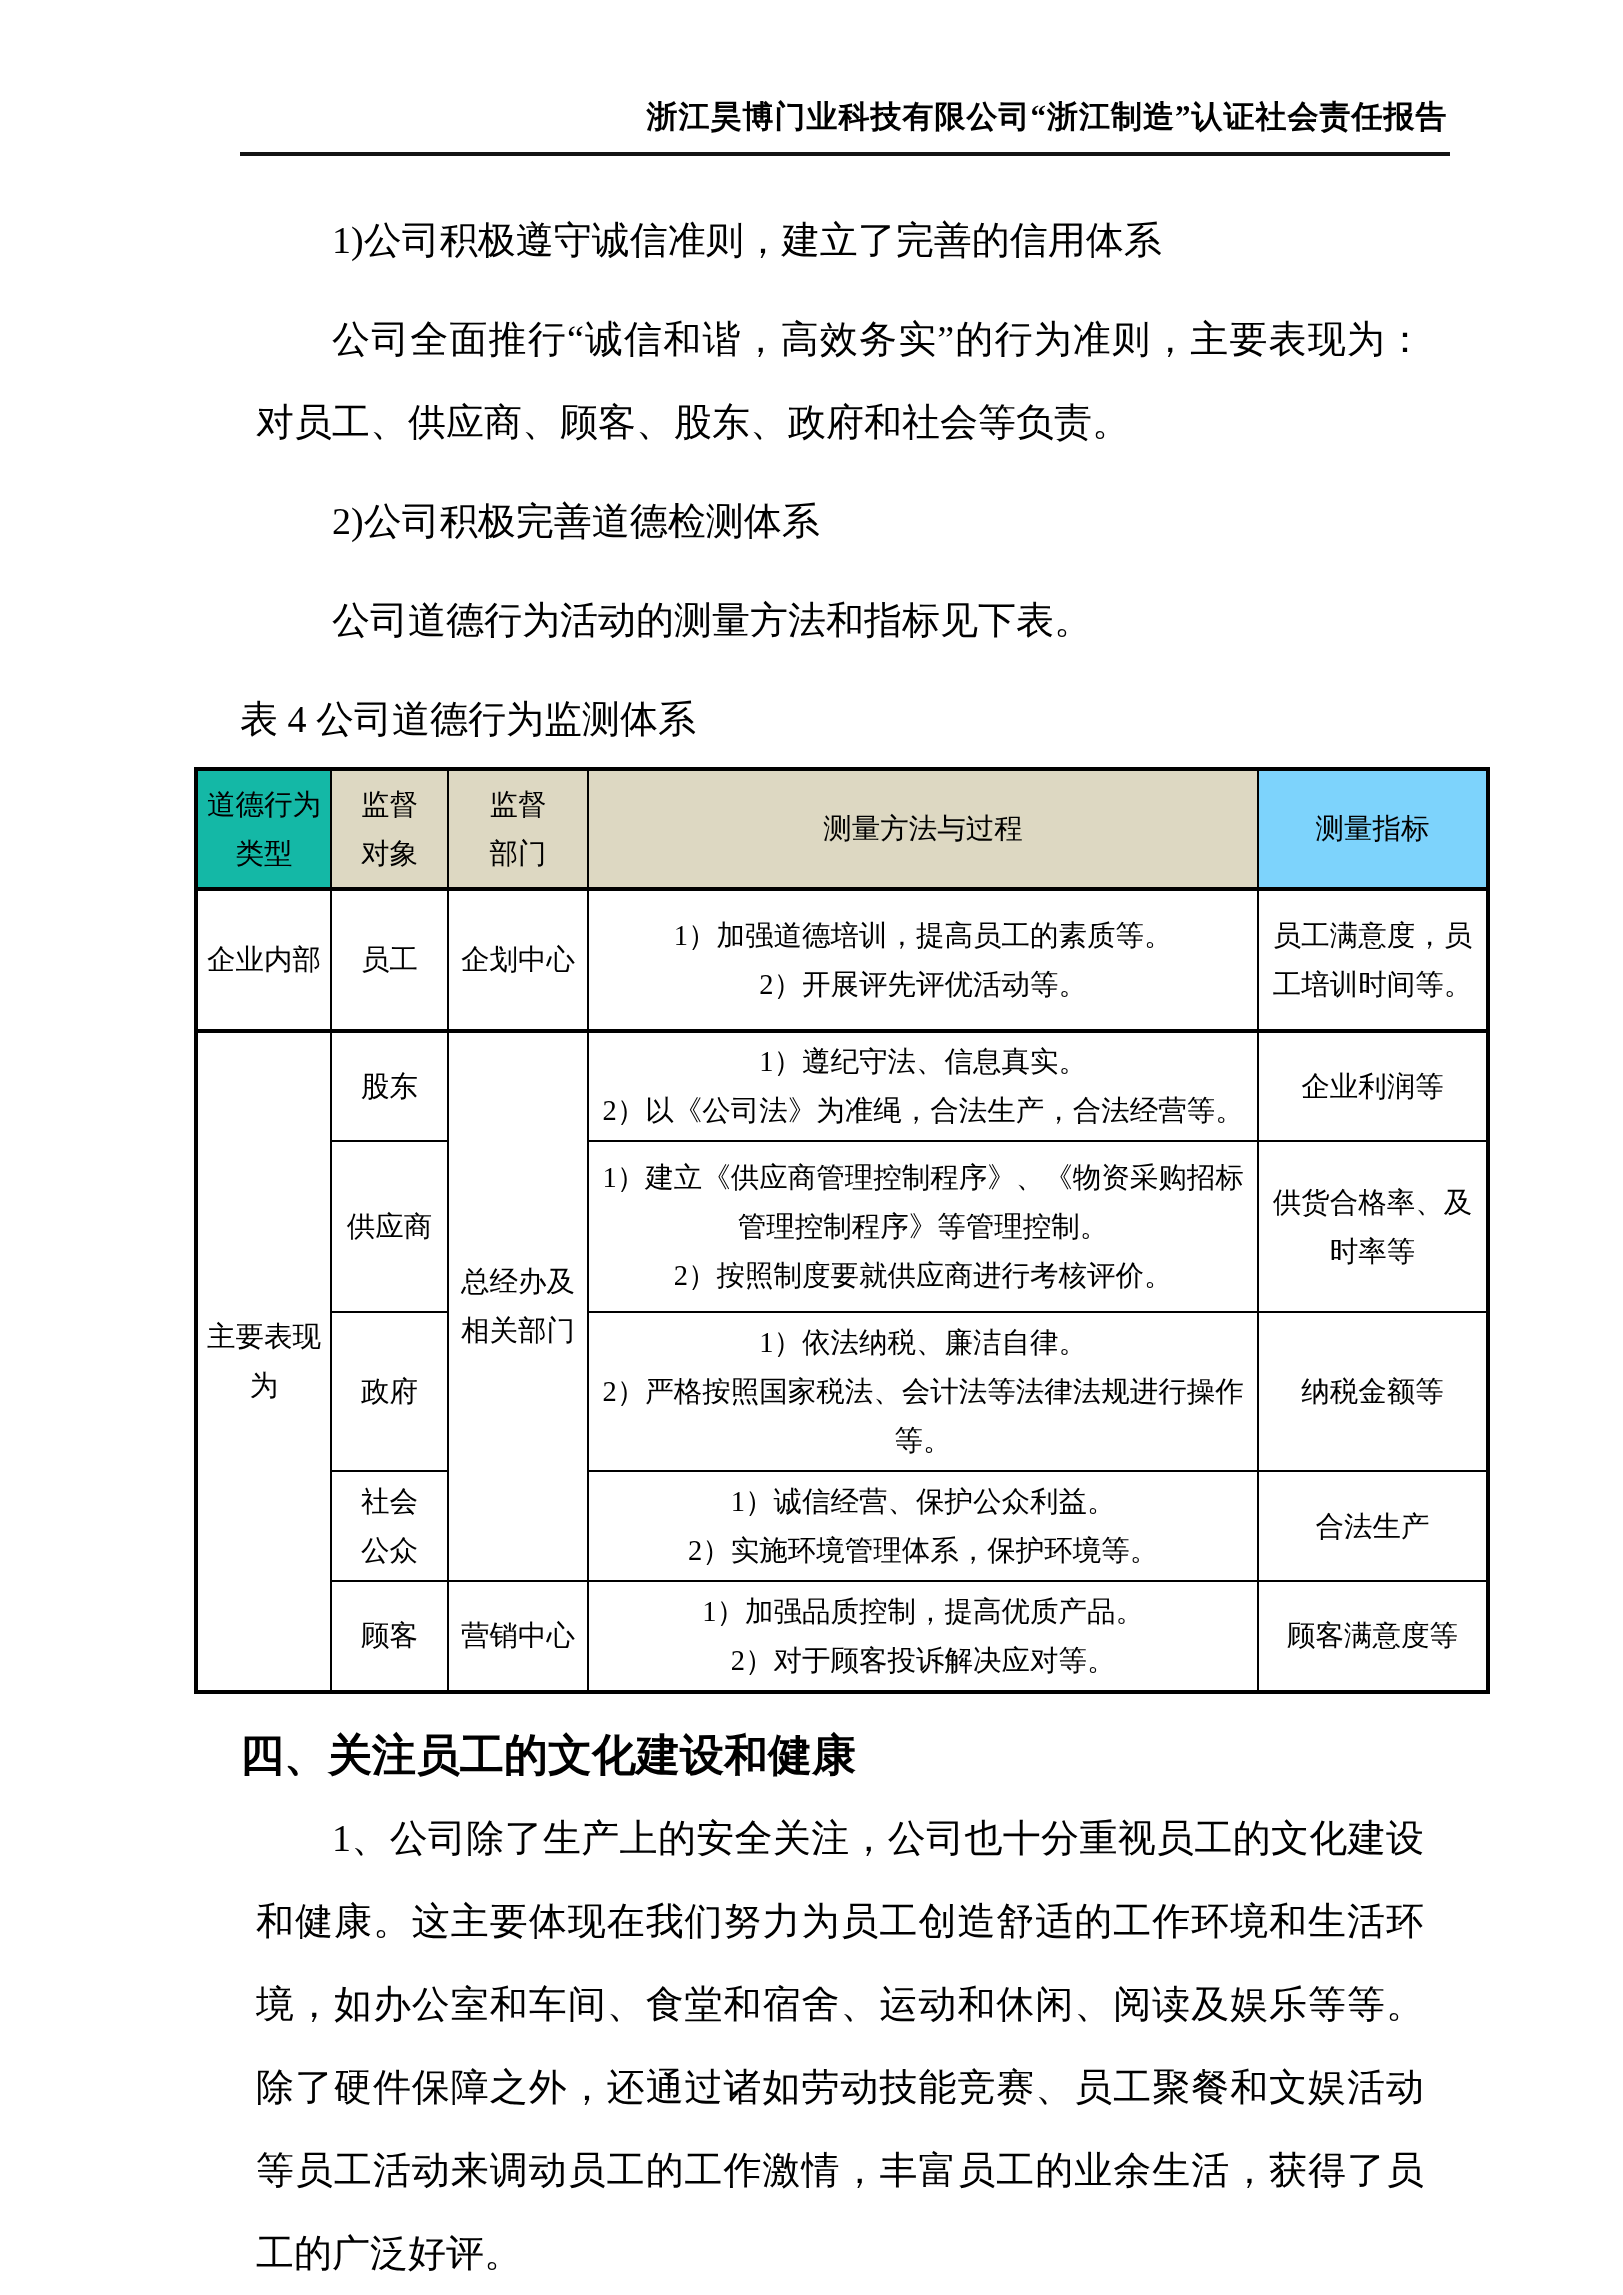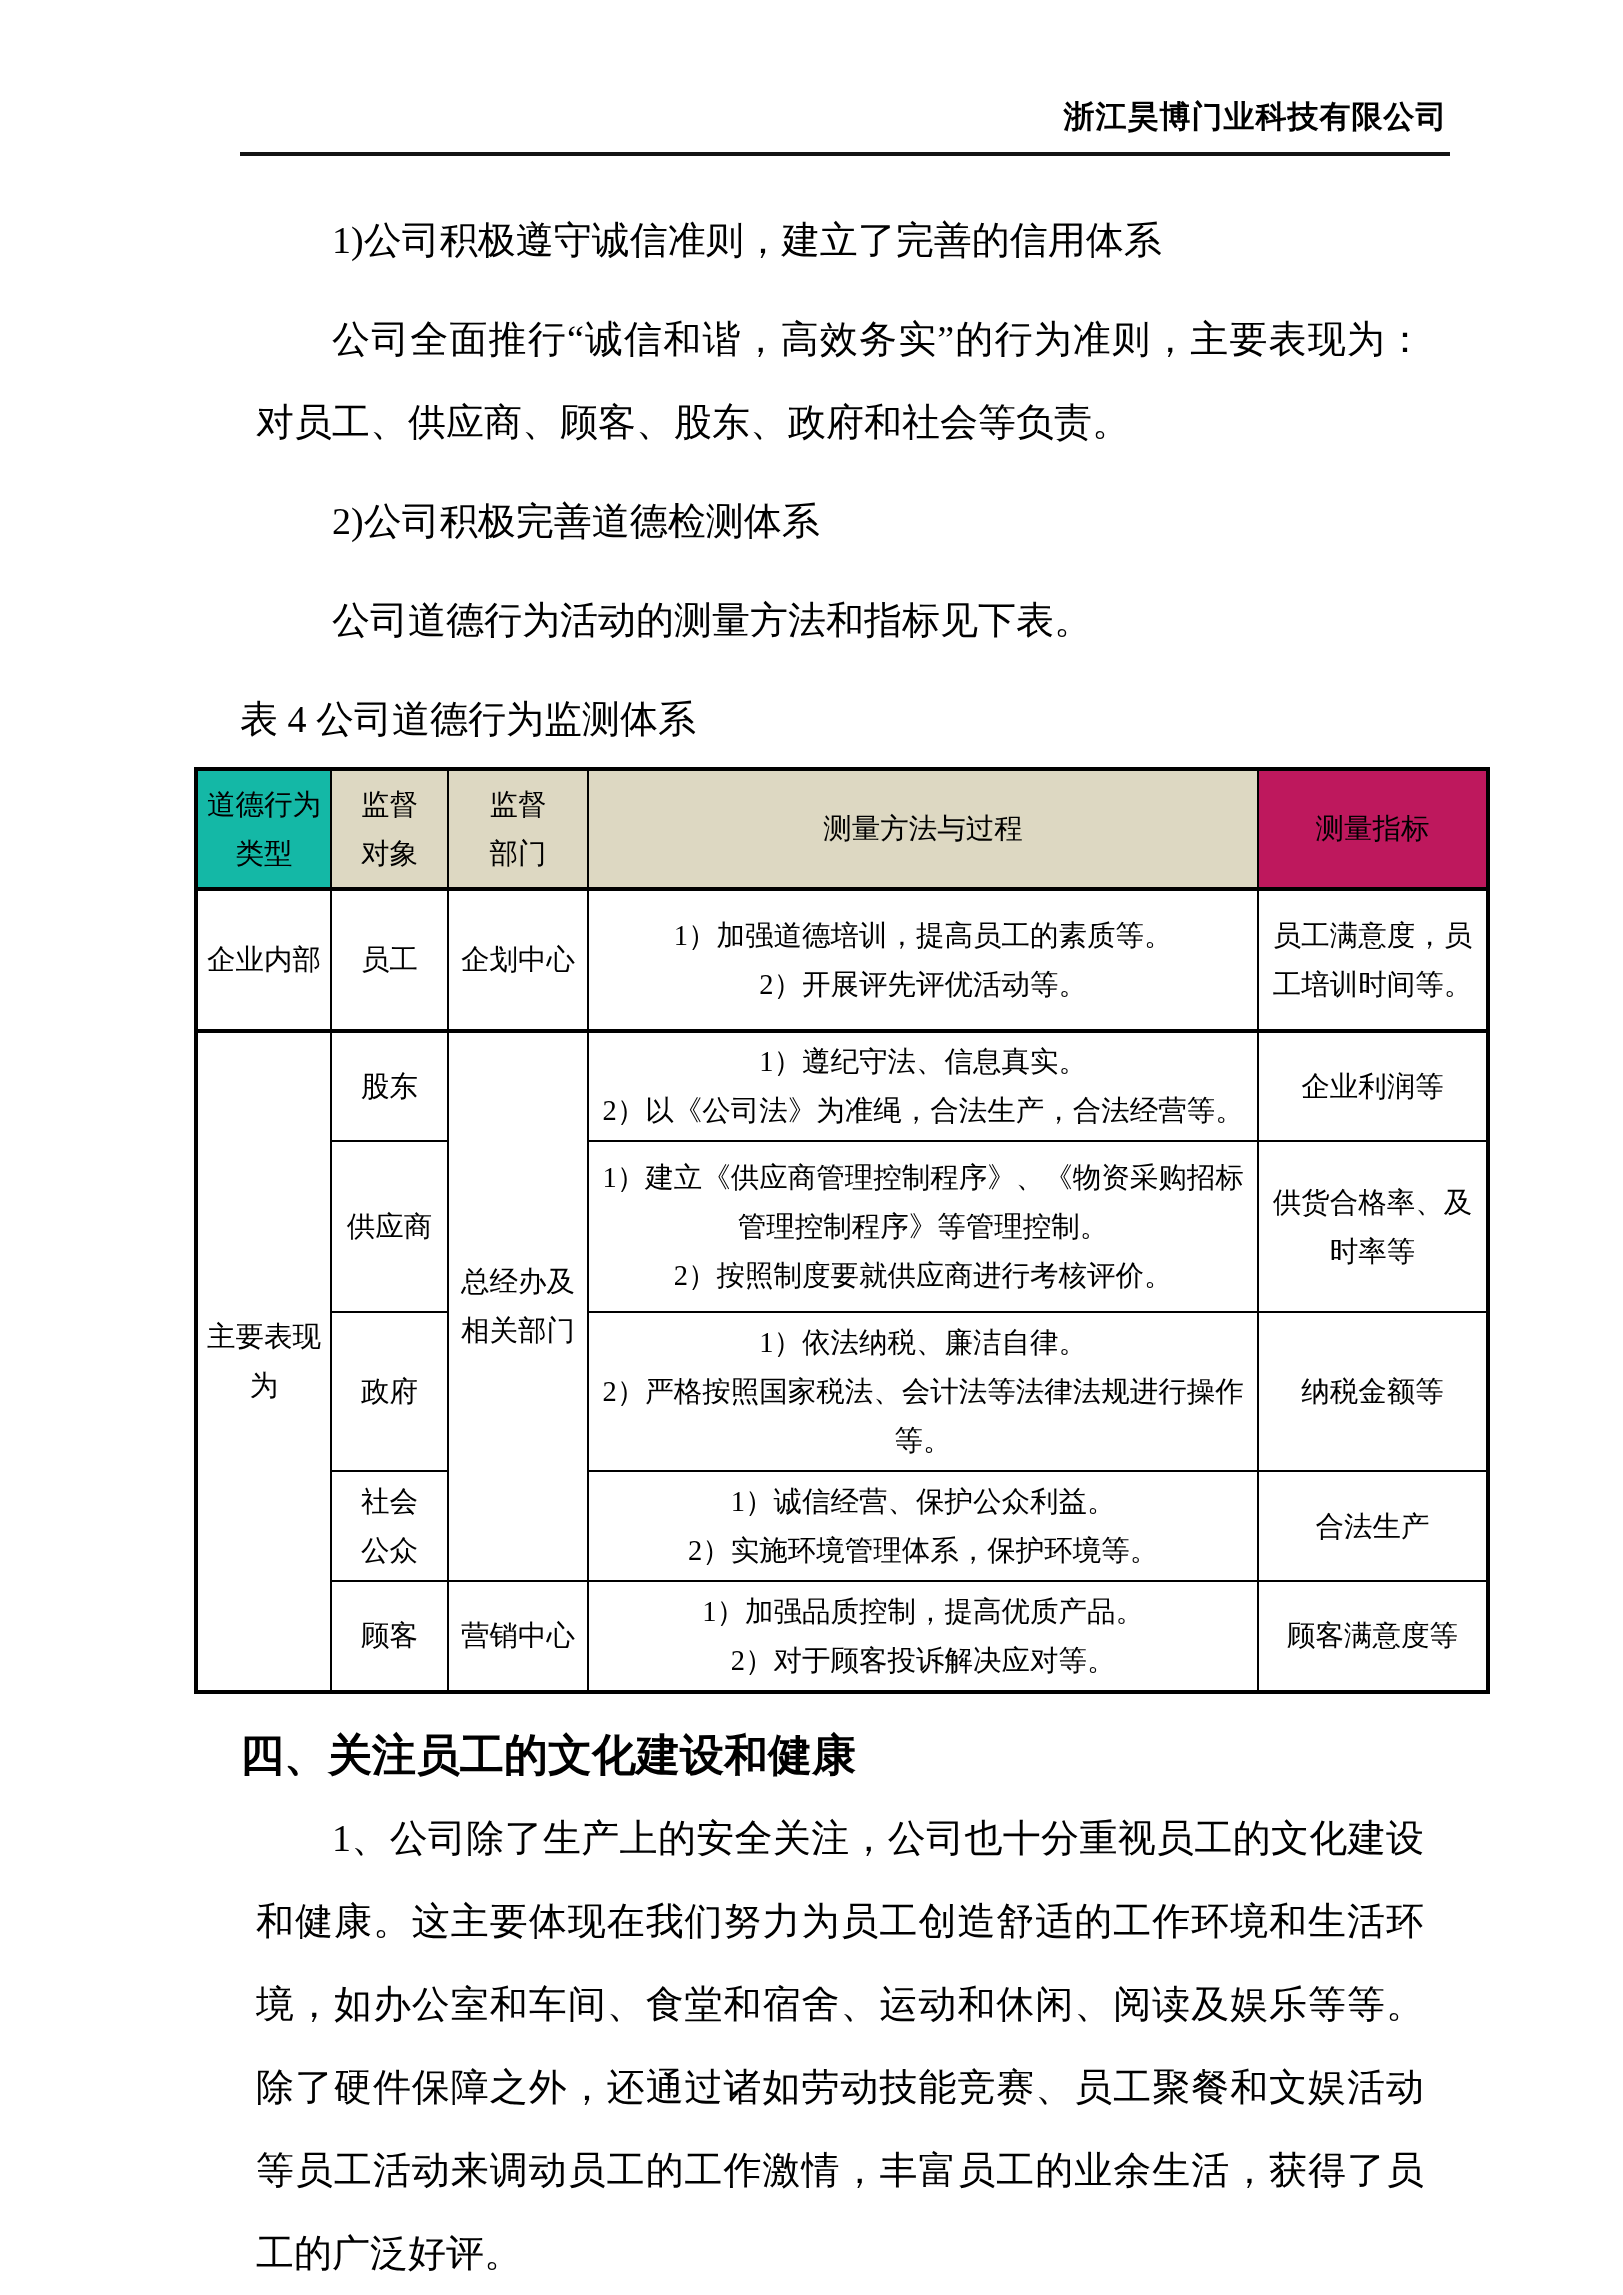--- a/index.html
+++ b/index.html
@@ -51,20 +51,21 @@
     font-size:44px; font-weight:bold; line-height:83px;
     margin:20.6px 0 0 0;
   }
   .closing { margin-top:0; }
 </style>
 </head>
 <body>
 
 <header class="page-header">
   <span>浙江昊博门业科技有限公司</span>
+  <span>“浙江制造”认证社会责任报告</span>
 </header>
 
 <main class="doc-body">
 
   <p class="para first">1)公司积极遵守诚信准则，建立了完善的信用体系</p>
   <p class="para">公司全面推行“诚信和谐，高效务实”的行为准则，主要表现为：对员工、供应商、顾客、股东、政府和社会等负责。</p>
   <p class="para">2)公司积极完善道德检测体系</p>
   <p class="para">公司道德行为活动的测量方法和指标见下表。</p>
 
   <p class="caption">表 4 公司道德行为监测体系</p>
@@ -80,21 +81,21 @@
       </colgroup>
       <thead>
         <tr style="height:120px">
           <th style="background:#14b8a6">道德行为
 类型</th>
           <th style="background:#ddd8c2">监督
 对象</th>
           <th style="background:#ddd8c2">监督
 部门</th>
           <th style="background:#ddd8c2">测量方法与过程</th>
-          <th style="background:#be185d">测量指标</th>
+          <th style="background:#7dd3fc">测量指标</th>
         </tr>
       </thead>
       <tbody>
         <tr class="row-internal" style="height:142px">
           <td>企业内部</td>
           <td>员工</td>
           <td>企划中心</td>
           <td class="methods">1）加强道德培训，提高员工的素质等。
 2）开展评先评优活动等。</td>
           <td>员工满意度，员工培训时间等。</td>

